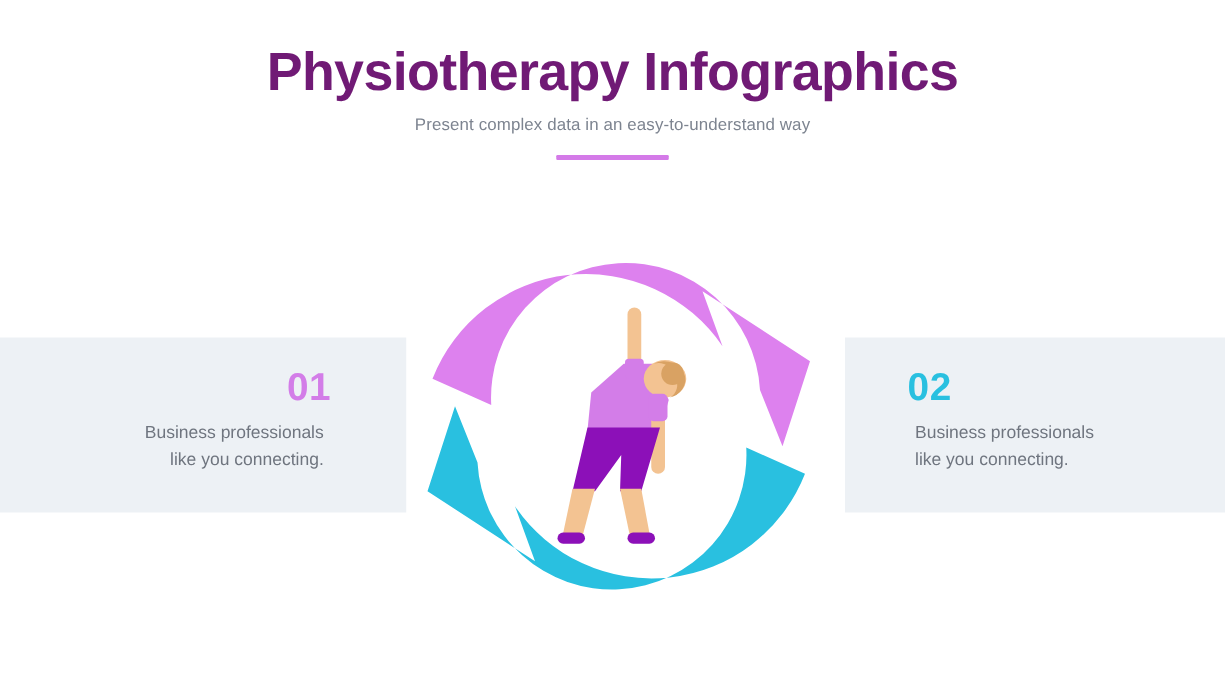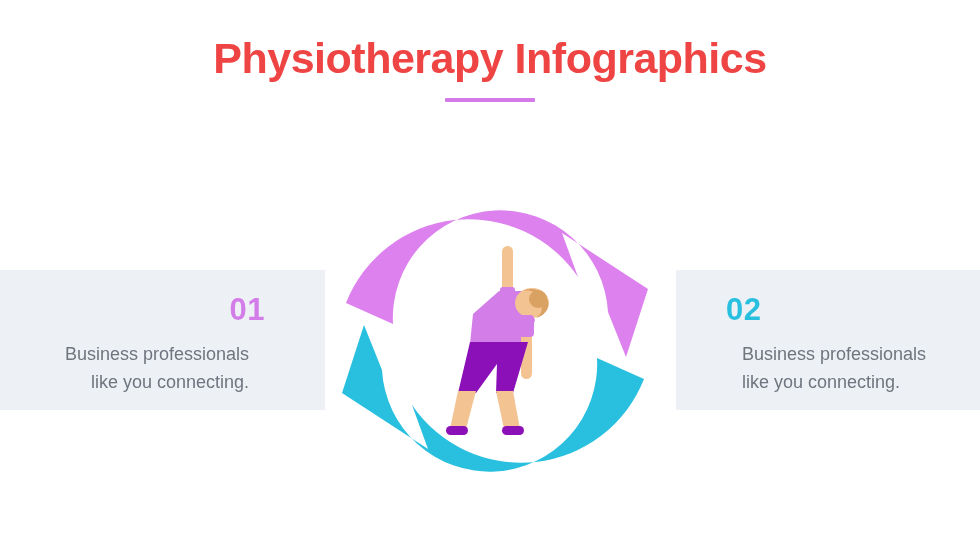--- a/index.html
+++ b/index.html
@@ -26,21 +26,21 @@
   .header {
     position: absolute;
     left: 0;
     top: 34px;
     width: 980px;
     text-align: center;
   }
   .slide-title {
     font-size: 43px;
     font-weight: bold;
-    color: #ef4444;
+    color: #701a75;
     letter-spacing: -0.5px;
     line-height: 1.12;
     margin: 0;
     white-space: nowrap;
   }
   .slide-subtitle {
     margin: 10px 0 0 0;
     font-size: 13.5px;
     color: #7d8490;
     letter-spacing: 0.1px;
@@ -81,24 +81,24 @@
   .step-number {
     font-size: 31px;
     font-weight: bold;
     line-height: 1;
     letter-spacing: 0.5px;
     margin: 0 0 10px 0;
   }
   .step-number.purple { color: #d37de8; }
   .step-number.cyan   { color: #29c0e0; }
   .step-desc {
-    font-size: 18px;
+    font-size: 14px;
     color: #6f757f;
     line-height: 1.55;
-    margin: 16px;
+    margin: 6px;
   }
 
   
   .cycle-wrap {
     position: absolute;
     left: 330px;
     top: 181px;
     width: 330px;
     height: 320px;
   }
@@ -108,20 +108,21 @@
     height: 320px;
   }
 </style>
 </head>
 <body>
 
 <div id="slide">
 
   <div class="header">
     <h1 class="slide-title">Physiotherapy Infographics</h1>
+    <p class="slide-subtitle">Present complex data in an easy-to-understand way</p>
     <div class="accent-bar"></div>
   </div>
 
   <div class="panel panel-left">
     <div class="panel-inner-left">
       <div class="step-number purple">01</div>
       <p class="step-desc">
         <span>Business professionals</span><br>
         <span>like you connecting.</span>
       </p>

